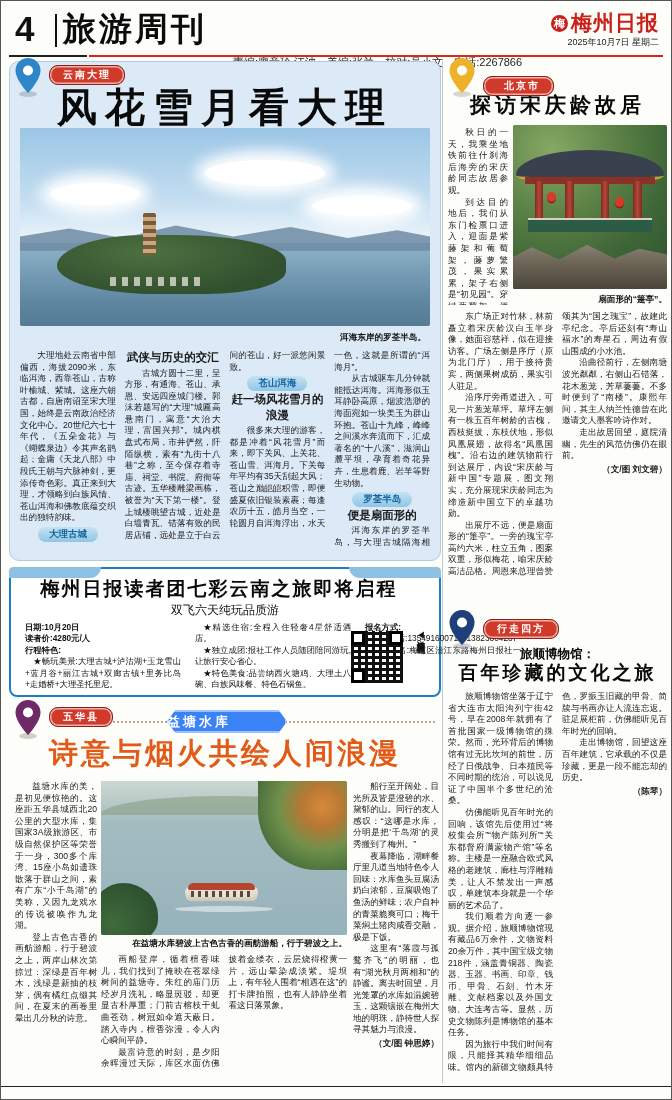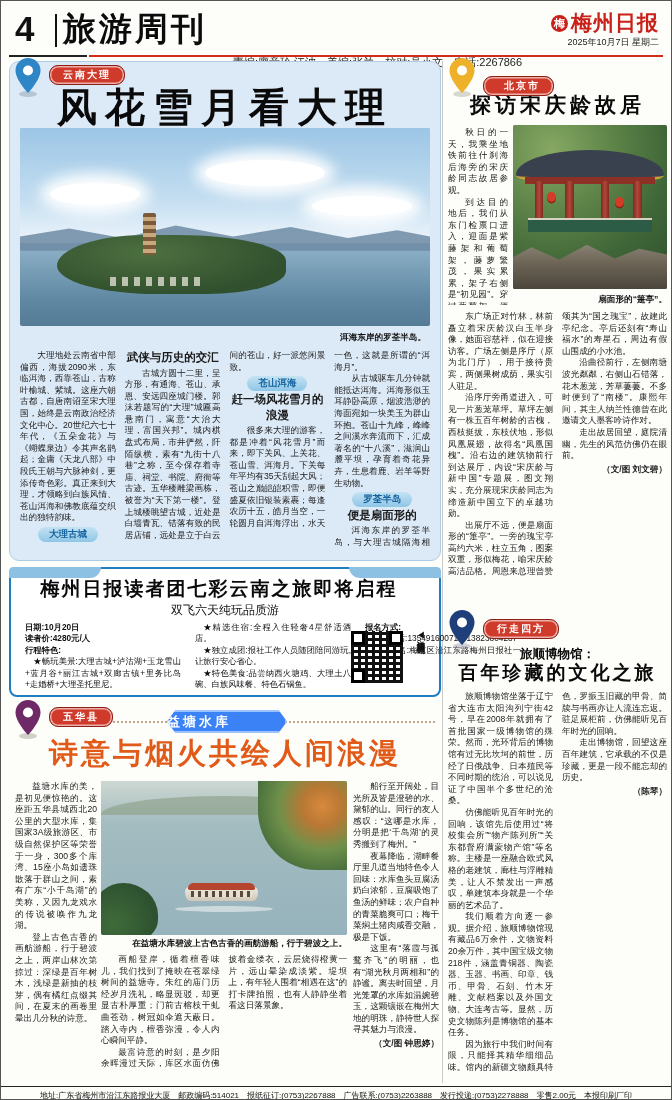--- a/index.html
+++ b/index.html
@@ -285,15 +285,14 @@
   <div class="bodytext cols2 ls-body">
     <p>旅顺博物馆坐落于辽宁省大连市太阳沟列宁街42号，早在2008年就拥有了首批国家一级博物馆的殊荣。然而，光环背后的博物馆有过无比坎坷的前世，历经了日俄战争、日本殖民等不同时期的统治，可以说见证了中国半个多世纪的沧桑。</p>
     <p>仿佛能听见百年时光的回响，该馆先后使用过“将校集会所”“物产陈列所”“关东都督府满蒙物产馆”等名称。主楼是一座融合欧式风格的老建筑，廊柱与浮雕精美，让人不禁发出一声感叹，单建筑本身就是一个华丽的艺术品了。</p>
     <p>我们顺着方向逐一参观。据介绍，旅顺博物馆现有藏品6万余件，文物资料20余万件，其中国宝级文物218件，涵盖青铜器、陶瓷器、玉器、书画、印章、钱币、甲骨、石刻、竹木牙雕、文献档案以及外国文物、大连考古等。显然，历史文物陈列是博物馆的基本任务。</p>
     <p>因为旅行中我们时间有限，只能择其精华细细品味。馆内的新疆文物颇具特色，罗振玉旧藏的甲骨、简牍与书画亦让人流连忘返。驻足展柜前，仿佛能听见百年时光的回响。</p>
     <p>走出博物馆，回望这座百年建筑，它承载的不仅是珍藏，更是一段不能忘却的历史。</p>
     <p class="byline">（陈琴）</p>
   </div>
 
   <div class="foot-rule"></div>
-  <div class="footer">地址:广东省梅州市沿江东路报业大厦　邮政编码:514021　报纸征订:(0753)2267888　广告联系:(0753)2263888　发行投递:(0753)2278888　零售2.00元　本报印刷厂印</div>
 
 </div>
 
 </body></html>

